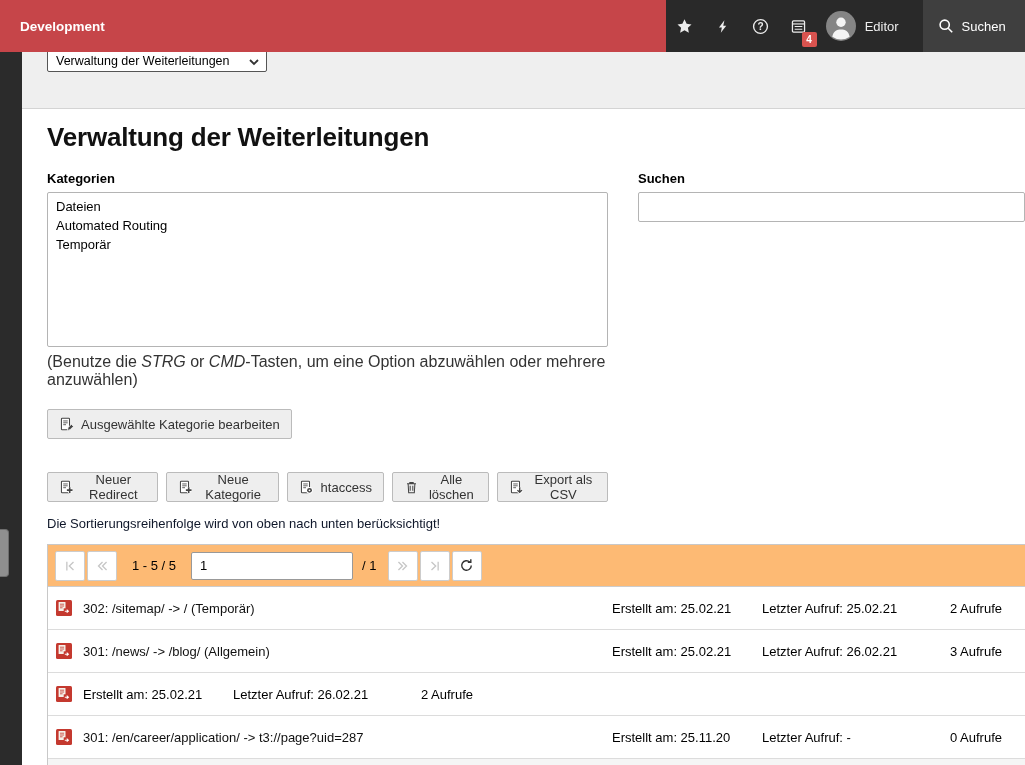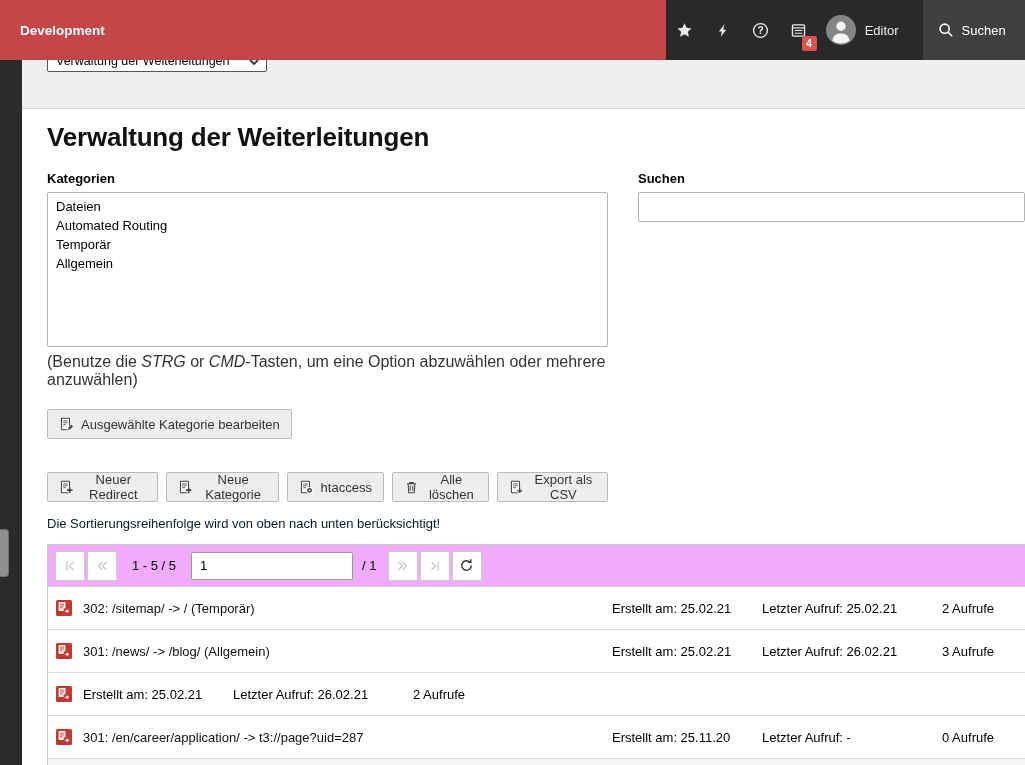--- a/index.html
+++ b/index.html
@@ -2,21 +2,21 @@
 <html style="--topbar-red: #c64549; --badge-red: #d9534f; --record-icon-red: #c4392f;"><head>
 <meta charset="utf-8">
 <style>
   * { box-sizing: border-box; }
   html,body { margin:0; padding:0; }
   body {
     width:1025px; height:765px; overflow:hidden; position:relative;
     background:#fff; font-family:"Liberation Sans", sans-serif; color:#000;
   }
   
-  .topbar { position:absolute; top:0; left:0; width:1025px; height:60px; display:flex; z-index:10; }
+  .topbar { position:absolute; top:0; left:0; width:1025px; height:52px; display:flex; z-index:10; }
   .tb-red { width:670px; background:var(--topbar-red,#c64549); display:flex; align-items:center; padding-left:20px;
             color:#fff; font-size:13.5px; font-weight:bold; }
   .tb-icons { flex:1; background:#292929; display:flex; align-items:center; justify-content:flex-end; padding-right:10px; }
   .tb-btn { position:relative; width:38px; height:44px; display:flex; align-items:center; justify-content:center;
             background:none; border:0; cursor:pointer; padding:0; }
   .tb-badge { position:absolute; right:1px; bottom:1px; min-width:15px; height:15px; line-height:15px;
               background:var(--badge-red,#d9534f); color:#fff; font-size:10px; font-weight:bold;
               text-align:center; border-radius:2px; padding:0 2px; font-family:"Liberation Sans",sans-serif; }
   .tb-user { display:flex; align-items:center; gap:9px; margin:0 14px 0 8px; cursor:pointer; }
   .tb-user-name { color:#ededed; font-size:13px; }
@@ -47,38 +47,38 @@
   .hint { font-size:16px; color:#333; margin-top:6px; }
   .hint i { font-style:italic; }
   .btn { display:inline-flex; align-items:center; gap:7px; height:30px; padding:0 11px; background:#eee;
          border:1px solid #bbb; border-radius:2px; font-size:13px; color:#333; cursor:pointer;
          font-family:"Liberation Sans",sans-serif; }
   .edit-cat { margin-top:20px; }
   .btn-row { margin-top:33px; display:flex; gap:8px; }
   .sort-note { margin-top:14px; font-size:13px; color:#0f172a; }
   
   .panel { margin-top:13px; border:1px solid #c8c8c8; border-right:0; border-bottom:0; }
-  .pagbar { height:42px; background:#f0abfc; border-bottom:1px solid #ccc; display:flex; align-items:center;
+  .pagbar { height:42px; background:#fdba74; border-bottom:1px solid #ccc; display:flex; align-items:center;
             padding:0 7px; gap:2px; }
   .pg-btn { width:30px; height:30px; background:#fff; border:1px solid #ccc; border-radius:2px;
             display:flex; align-items:center; justify-content:center; padding:0; cursor:default; }
   .pg-btn.enabled { cursor:pointer; }
   .pg-range { font-size:13px; margin:0 13px; }
   .pg-input { width:162px; height:28px; border:1px solid #999; border-radius:2px; font-size:13px;
               padding:0 8px; margin-right:7px; font-family:"Liberation Sans",sans-serif; }
   .pg-total { font-size:13px; margin-right:9px; }
   .row { display:flex; align-items:center; border-bottom:1px solid #dcdcdc; background:#fff;
          padding:13px 15px 13px 8px; cursor:pointer; }
   .row-icon { width:16px; height:16px; flex:none; margin-right:11px; }
   .row-main { flex:1; min-width:0; }
   .row-title { font-size:13px; color:#111; white-space:nowrap; overflow:hidden; }
   .row-sub { font-size:12.5px; font-style:italic; color:#6a6a6a; margin-top:3px; }
   .row-created { width:150px; flex:none; font-size:13px; }
   .row-last { width:180px; flex:none; font-size:13px; }
-  .row-hits { width:68px; flex:none; font-size:13px; text-align:left; }
+  .row-hits { width:68px; flex:none; font-size:13px; text-align:center; }
   .footbar { height:14px; background:#f5f5f5; }
   svg { display:block; }
 </style>
 </head>
 <body>
 
 <header class="topbar">
   <div class="tb-red">
     <span>Development</span>
   </div>
@@ -155,21 +155,20 @@
 <main class="content">
   <h1 class="page-title">Verwaltung der Weiterleitungen</h1>
 
   <div class="form-row">
     <div class="col-left">
       <div class="field-label">Kategorien</div>
       <div class="listbox">
         <div class="opt">Dateien</div>
         <div class="opt">Automated Routing</div>
         <div class="opt">Temporär</div>
-        <div class="opt">Allgemein</div>
       </div>
       <div class="hint"><span>(Benutze die </span><i>STRG</i><span> or </span><i>CMD</i><span>-Tasten, um eine Option abzuwählen oder mehrere anzuwählen)</span></div>
 
       <button class="btn edit-cat">
         <span>
             <svg width="15" height="15" viewBox="0 0 16 16">
               <rect x="2.6" y="1.4" width="8.6" height="12.2" rx=".8" fill="#fff" stroke="#444" stroke-width="1.1"></rect>
               <path d="M4.5 4.2h4.8M4.5 6.2h4.8M4.5 8.2h3" stroke="#444" stroke-width=".9"></path>
               <path d="M8.8 14.4l1-3.2 3.4-3.4 2.2 2.2-3.4 3.4z" fill="#444" stroke="#fff" stroke-width=".8"></path>
             </svg>

